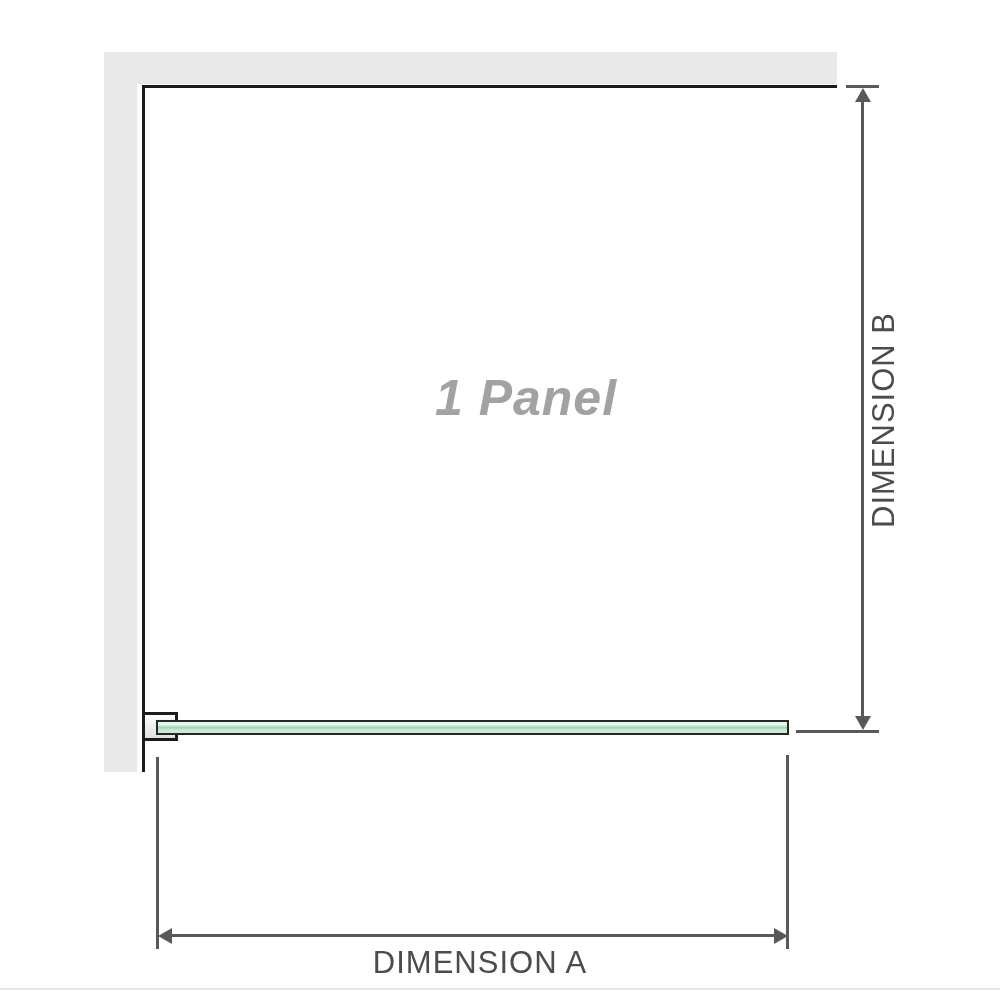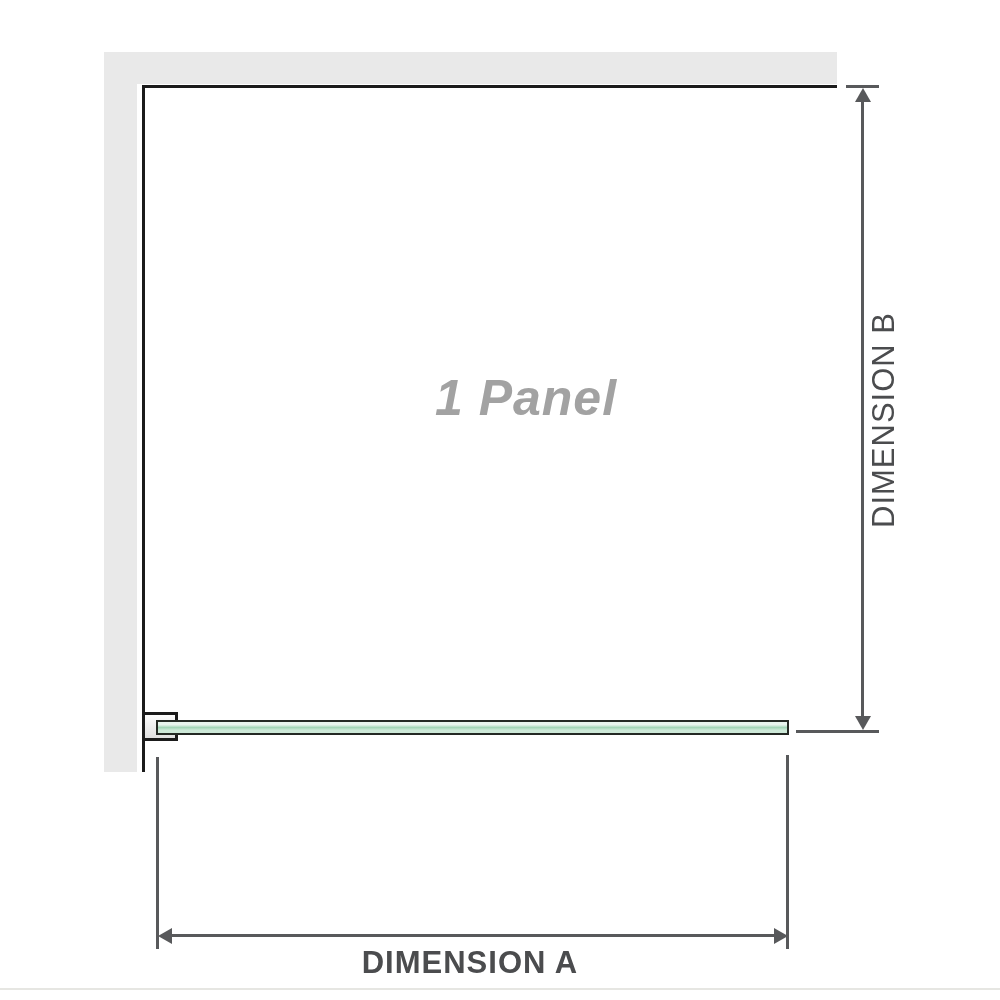--- a/index.html
+++ b/index.html
@@ -50,22 +50,22 @@
   .dima-tick-left{left:156px;top:757px;width:3px;height:192px;background:var(--dim-line);}
   .dima-tick-right{left:786px;top:755px;width:3px;height:194px;background:var(--dim-line);}
   .dima-line{left:168px;top:934px;width:609px;height:3px;background:var(--dim-line);}
   .dima-arrow-left{left:158px;top:928px;width:0;height:0;
     border-top:8px solid transparent;border-bottom:8px solid transparent;
     border-right:14px solid var(--dim-line);}
   .dima-arrow-right{left:774px;top:928px;width:0;height:0;
     border-top:8px solid transparent;border-bottom:8px solid transparent;
     border-left:14px solid var(--dim-line);}
   .dima-label{
-    left:470px;top:963px;transform:translate(-50%,-50%);
-    white-space:nowrap;color:var(--dim-text);font-size:31px;letter-spacing:1px;font-weight:700;
+    left:480px;top:963px;transform:translate(-50%,-50%);
+    white-space:nowrap;color:var(--dim-text);font-size:31px;letter-spacing:1px;font-weight:400;
   }
   
   .panel-label{
     left:498px;top:398px;transform:translate(-50%,-50%);
     white-space:nowrap;color:var(--panel-text);
     font-size:50px;font-style:italic;font-weight:700;letter-spacing:1px;margin-left:28px;
   }
   
   .baseline{left:0;top:988px;width:1000px;height:2px;background:var(--baseline);}
 </style>

